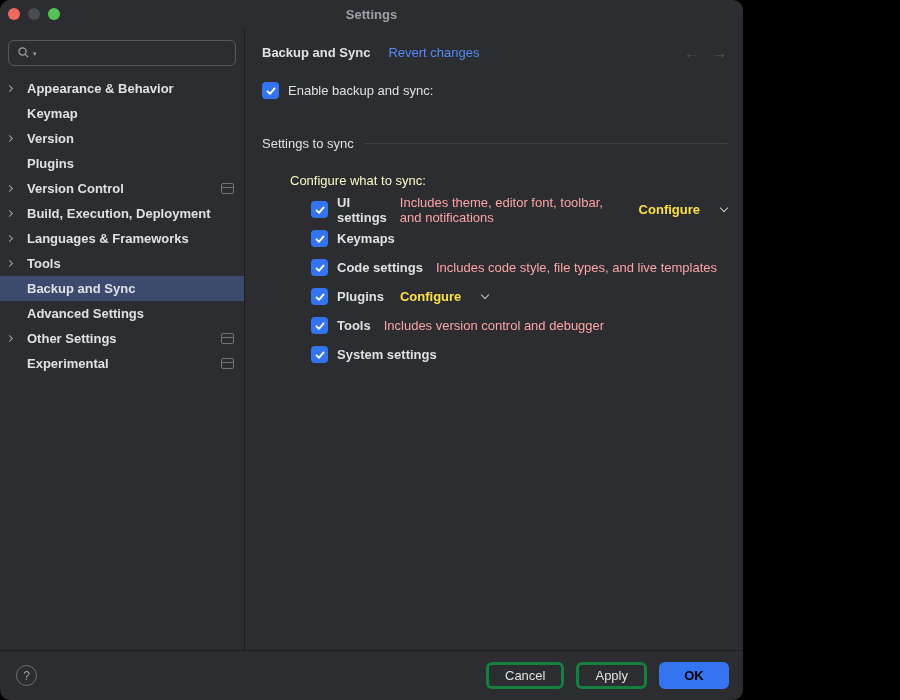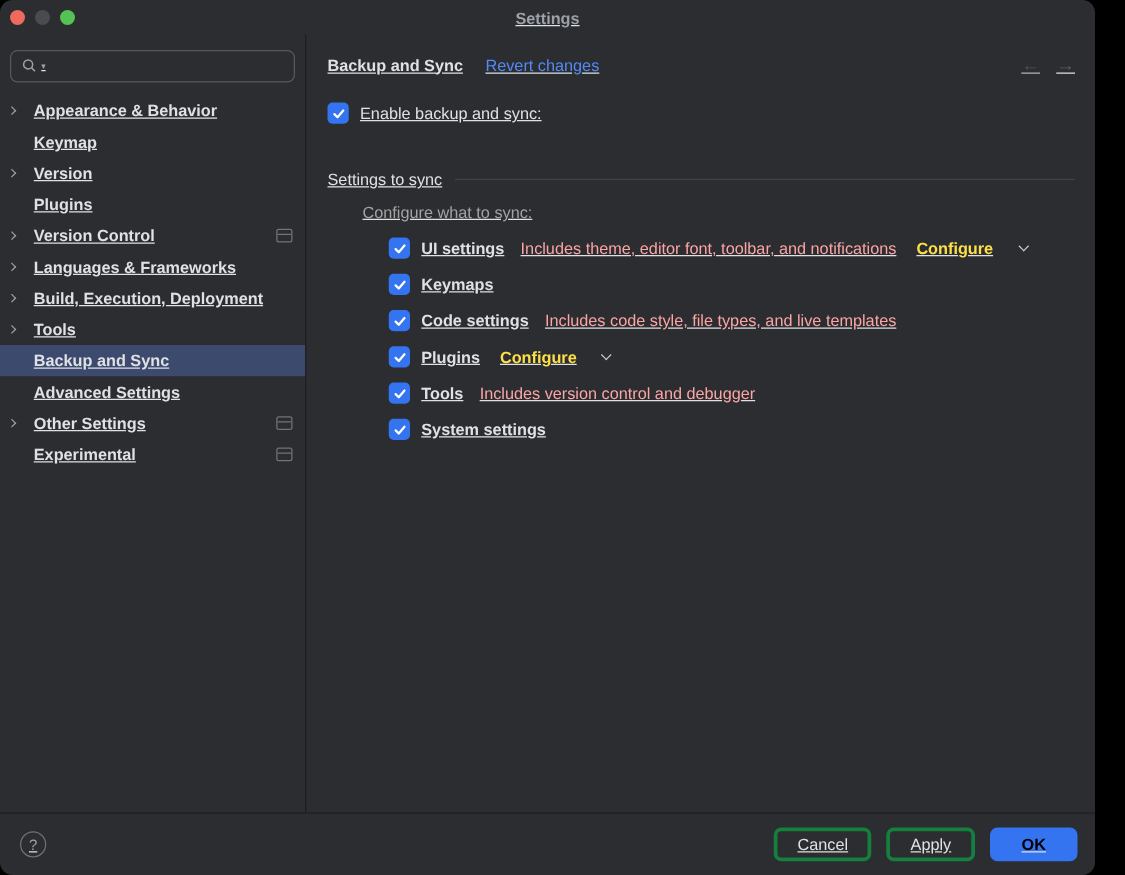--- a/index.html
+++ b/index.html
@@ -1,21 +1,21 @@
 <!DOCTYPE html>
 <html><head>
 <meta charset="utf-8">
 <style>
   html,body{margin:0;padding:0;background:#000;}
   *{box-sizing:border-box;}
   .window{
-    width:876px;height:700px;border-radius:10px;overflow:hidden;
+    width:743px;height:700px;border-radius:10px;overflow:hidden;
     background:#2b2d30;position:relative;
     font-family:"Liberation Sans","DejaVu Sans",sans-serif;
-    color:#dfe1e5;font-size:13px;text-decoration:underline;
+    color:#dfe1e5;font-size:13px;
   }
   
   .titlebar{height:28px;position:relative;display:flex;align-items:center;justify-content:center;}
   .traffic{position:absolute;left:8px;top:8px;display:flex;gap:8px;}
   .light{width:12px;height:12px;border-radius:50%;}
   .light.close{background:#ee6a5f;}
   .light.min{background:#494c4f;}
   .light.zoom{background:#56c255;}
   .win-title{font-weight:bold;color:#9da1a8;font-size:13px;}
   
@@ -40,21 +40,21 @@
   .header-row{height:24px;display:flex;align-items:center;gap:18px;}
   .page-title{font-weight:bold;font-size:13px;color:#dfe1e5;}
   .link{color:#548af7;cursor:pointer;text-decoration:none;}
   .nav-arrows{margin-left:auto;display:flex;gap:13px;font-size:15px;color:#585c63;}
   .nav-arrows span{cursor:default;}
   .checkbox{width:17px;height:17px;border-radius:4px;background:#3574f0;display:inline-flex;align-items:center;justify-content:center;flex:none;}
   .enable-row{margin-top:18px;display:flex;align-items:center;gap:9px;}
   .section-row{margin-top:37px;display:flex;align-items:center;gap:10px;}
   .section-title{color:#dfe1e5;white-space:nowrap;}
   .section-line{flex:1;height:1px;background:#3f4145;}
-  .configure-heading{margin-top:11px;margin-left:28px;color:#a3a3a3;}
+  .configure-heading{margin-top:22px;margin-left:28px;color:#fef9c3;}
   .sync-rows{margin-top:7px;margin-left:49px;}
   .sync-row{height:29px;display:flex;align-items:center;}
   .sync-label{font-weight:bold;color:#dfe1e5;margin-left:9px;}
   .sync-desc{color:#fca5a5;margin-left:13px;}
   .configure-link{margin-left:16px;display:inline-flex;align-items:center;gap:21px;color:#fde047;font-weight:bold;cursor:pointer;text-align:center;}
   .chev-down{width:6px;height:6px;border-right:1.5px solid #c6c9ce;border-bottom:1.5px solid #c6c9ce;transform:rotate(45deg);margin-top:-3px;}
   
   .footer{height:50px;border-top:1px solid #1e1f22;display:flex;align-items:center;padding:0 14px 0 16px;}
   .help-circle{width:21px;height:21px;border:1px solid #6e7176;border-radius:50%;color:#9da1a8;
     display:flex;align-items:center;justify-content:center;font-size:12px;cursor:pointer;}
@@ -114,27 +114,27 @@
           <span class="chev-slot">
               <span class="chev"></span>
             </span>
           <span class="tree-label">Version Control</span>
           <span class="win-icon"></span>
         </li>
         <li class="tree-item">
           <span class="chev-slot">
               <span class="chev"></span>
             </span>
+          <span class="tree-label">Build, Execution, Deployment</span>
+        </li>
+        <li class="tree-item">
+          <span class="chev-slot">
+              <span class="chev"></span>
+            </span>
           <span class="tree-label">Languages &amp; Frameworks</span>
-        </li>
-        <li class="tree-item">
-          <span class="chev-slot">
-              <span class="chev"></span>
-            </span>
-          <span class="tree-label">Build, Execution, Deployment</span>
         </li>
         <li class="tree-item">
           <span class="chev-slot">
               <span class="chev"></span>
             </span>
           <span class="tree-label">Tools</span>
         </li>
         <li class="tree-item selected">
           <span class="chev-slot"></span>
           <span class="tree-label">Backup and Sync</span>

